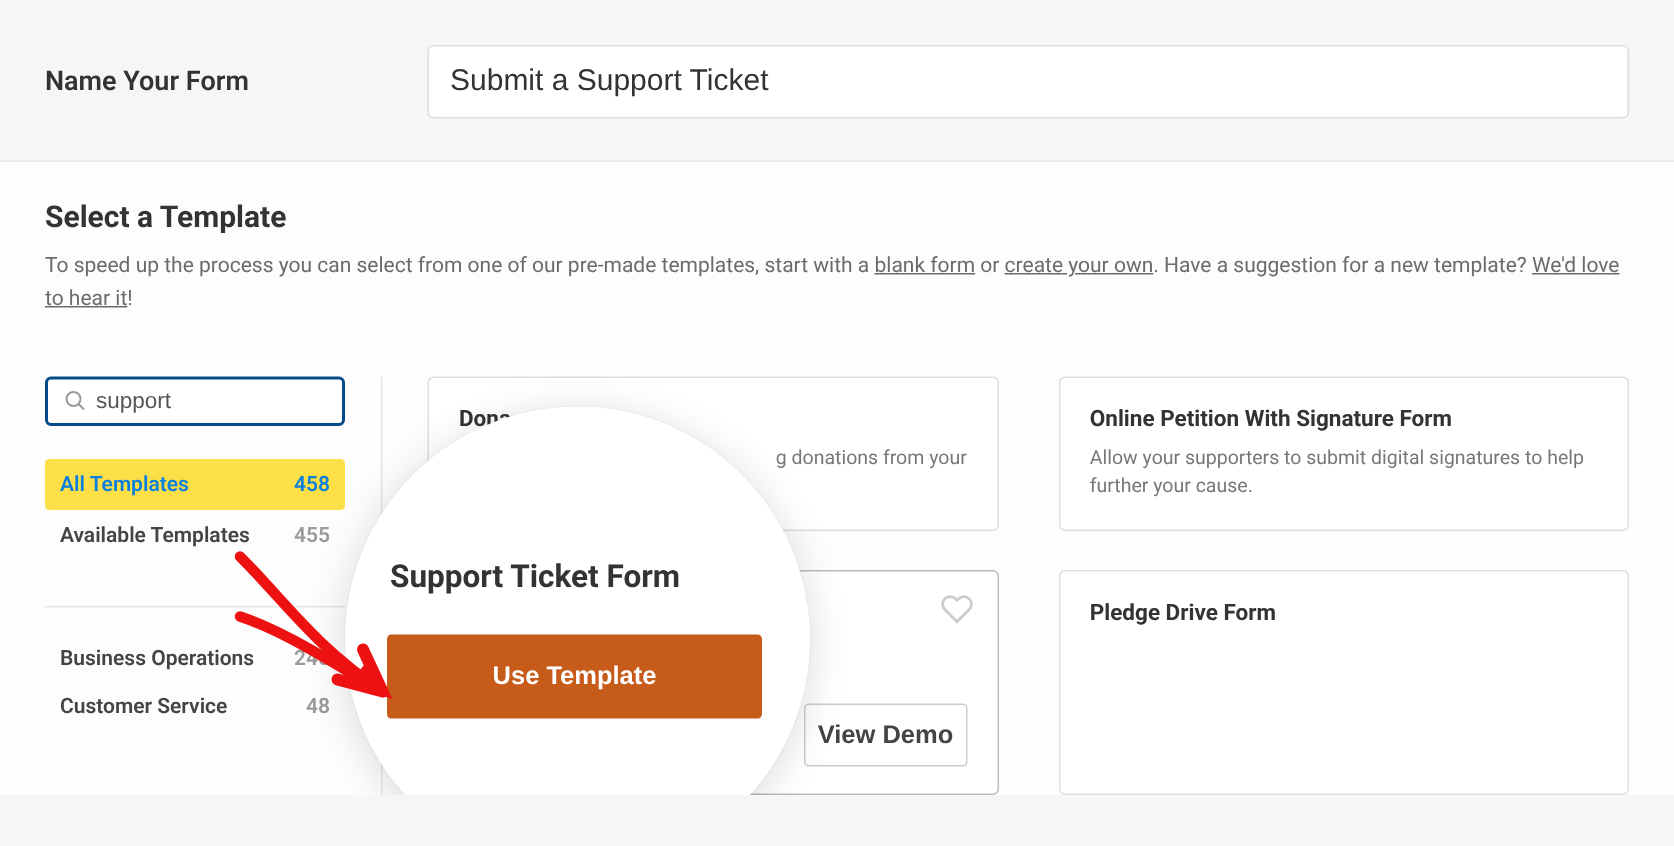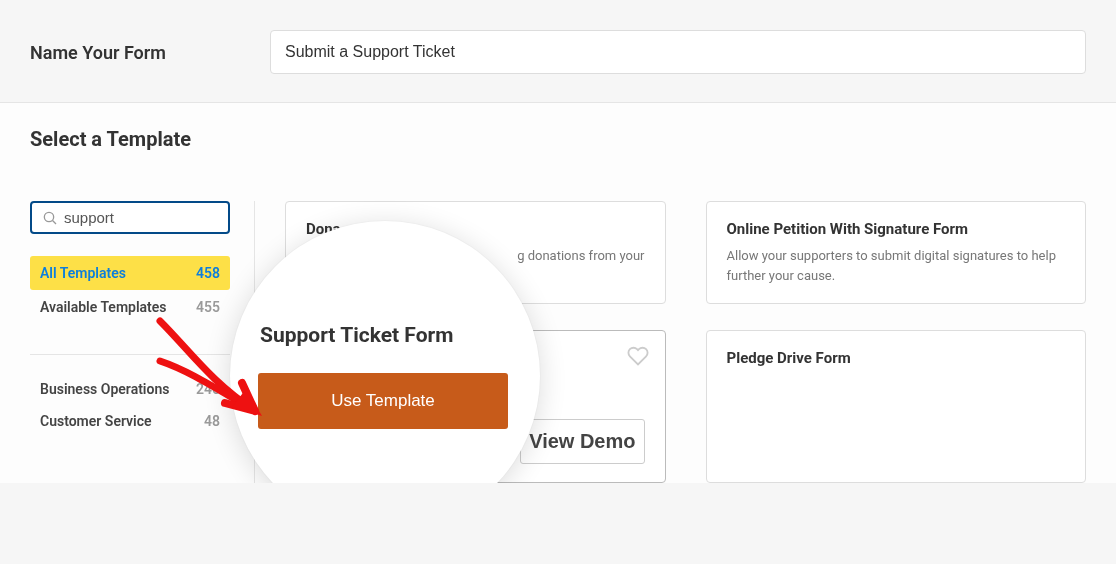--- a/index.html
+++ b/index.html
@@ -16,26 +16,27 @@
     border-bottom: 1px solid #e5e5e5;
   }
   .form-name-label {
     font-size: 18px;
     font-weight: 600;
     color: #333;
     width: 240px;
   }
   .form-name-input {
     flex: 1;
-    font-size: 16px;
+    font-size: 20px;
     padding: 12px 14px;
     border: 1px solid #ddd;
     border-radius: 4px;
     background: #fff;
     color: #333;
+    margin-left: 15px;
   }
   .main-section {
     padding: 24px 30px 10px 30px;
     background: #fdfdfd;
   }
   .template-heading {
     font-size: 20px;
     font-weight: 700;
     color: #333;
     margin-bottom: 10px;
@@ -127,21 +128,21 @@
   .tmpl-title { font-size: 15px; font-weight: 700; color: #333; margin-bottom: 8px; }
   .tmpl-desc { font-size: 13px; color: #777; line-height: 1.5; }
   .tmpl-card.hover { border-color: #bbb; }
   .heart-icon {
     position: absolute;
     right: 16px;
     top: 14px;
   }
   .card-buttons { display: flex; gap: 10px; margin-top: 18px; }
   .btn {
-    font-size: 20px;
+    font-size: 17px;
     font-weight: 600;
     border-radius: 3px;
     cursor: pointer;
     padding: 10px 8px;
   }
   .btn-demo {
     background: #fff;
     color: #444;
     border: 1px solid #ccc;
   }
@@ -166,21 +167,21 @@
     font-weight: 700;
     color: #333;
     margin-bottom: 26px;
     margin-left: 4px;
   }
   .mag-btn {
     background: #c75b1a;
     color: #fff;
     border: none;
     font-size: 17px;
-    font-weight: 400;
+    font-weight: 700;
     padding: 18px 10px;
     border-radius: 3px;
     width: 250px;
     cursor: pointer;
     margin-left: 2px;
   }
   
   .arrow {
     position: absolute;
     left: 150px;
@@ -191,20 +192,23 @@
 </head>
 <body>
 
 <div class="top-section">
   <div class="form-name-label">Name Your Form</div>
   <input class="form-name-input" value="Submit a Support Ticket" style="">
 </div>
 
 <div class="main-section">
   <h2 class="template-heading">Select a Template</h2>
+  <p class="template-desc">
+    <span>To speed up the process you can select from one of our pre-made templates, start with a </span><a href="#">blank form</a><span> or </span><a href="#">create your own</a><span>. Have a suggestion for a new template? </span><a href="#">We'd love to hear it</a><span>!</span>
+  </p>
 </div>
 
 <div class="content-row">
 
   <aside class="sidebar">
     <div class="search-wrap">
       <svg width="16" height="16" viewBox="0 0 24 24" fill="none" stroke="#999" stroke-width="2">
           <circle cx="10.5" cy="10.5" r="7"></circle>
           <line x1="21" y1="21" x2="15.8" y2="15.8"></line>
         </svg>

